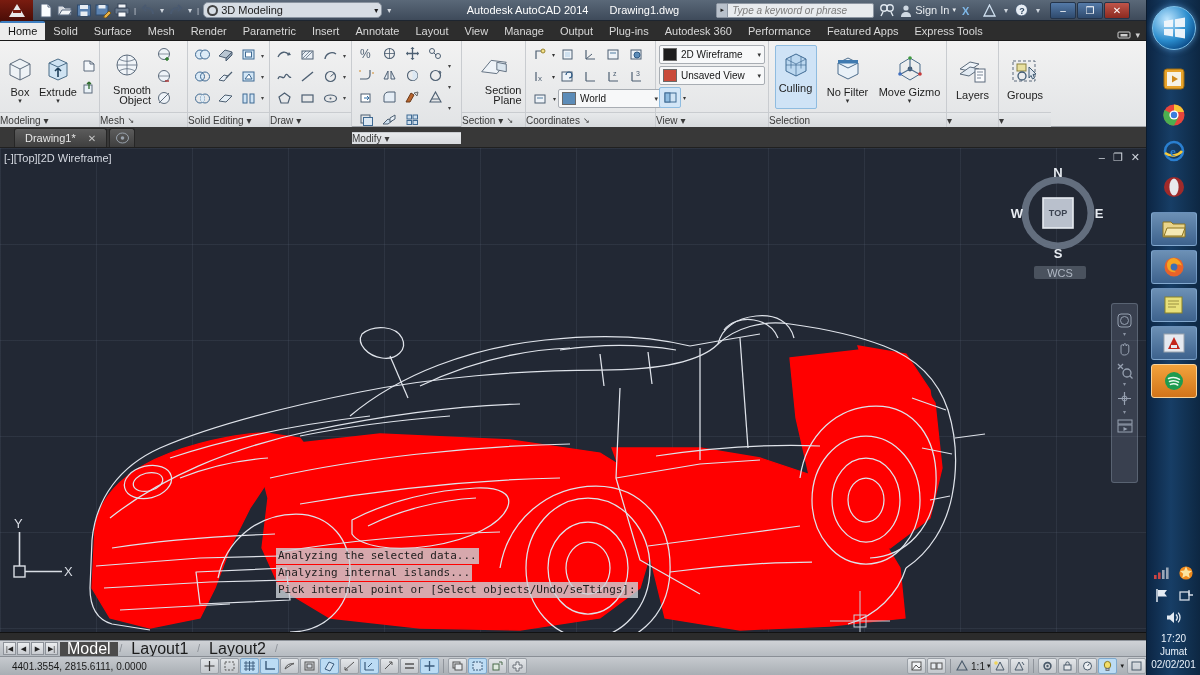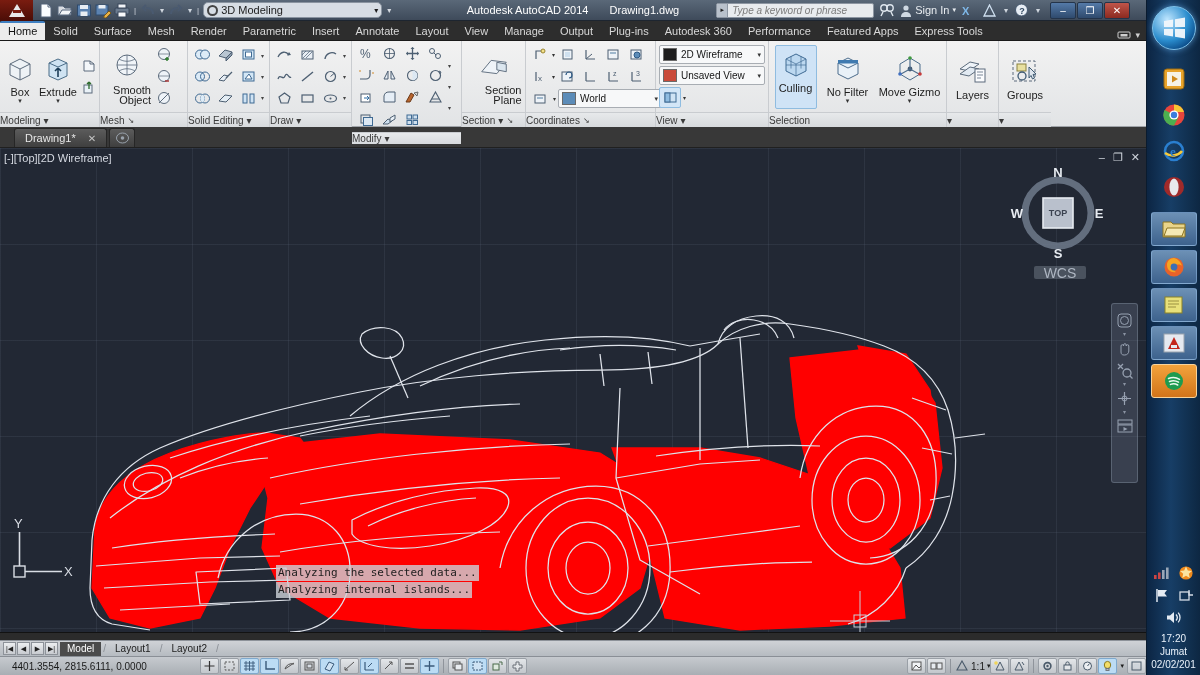--- a/index.html
+++ b/index.html
@@ -110,21 +110,21 @@
      background-size:96px 96px; }
   .vplabel { position:absolute; left:4px; top:4px; font-size:11px; color:#d6dae2;
      font-family:"Liberation Sans", sans-serif; }
   .vpbtns { position:absolute; right:6px; top:3px; display:flex; gap:8px;
      font-size:11px; color:#cfd4dc; }
   .car { position:absolute; left:0; top:0; }
   .ucs { position:absolute; left:12px; bottom:52px; width:70px; height:62px; }
   .viewcube { position:absolute; right:38px; top:15px; width:100px; height:100px; }
   .wcsbtn { position:absolute; right:60px; top:118px; width:52px;height:13px;
      background:rgba(150,160,175,.35); border-radius:2px; color:#aeb6c2;
-     font-size:14px; display:flex;align-items:center;justify-content:center; }
+     font-size:11px; display:flex;align-items:center;justify-content:center; }
   .navbar { position:absolute; right:8px; top:155px; width:27px; height:180px;
      background:rgba(112,124,142,.30); border:1px solid rgba(150,162,180,.35);
      border-radius:3px; display:flex; flex-direction:column; align-items:center;
      gap:2px; padding-top:6px; }
   .navbar .ni { width:20px;height:20px;display:flex;align-items:center;justify-content:center;
      color:#9aa4b4; }
   .navbar .nd { font-size:6px; color:#8a93a2; line-height:4px; }
   .crosshair { position:absolute; left:830px; top:443px; width:60px;height:60px; }
   .cmdhist { position:absolute; left:276px; bottom:33px; font-family:"DejaVu Sans Mono", monospace;
      font-size:11px; line-height:16px; color:#1d1d1d; }
@@ -145,21 +145,21 @@
   .cmd-in .up { margin-left:auto; font-size:8px; color:#3a3a3a; }
   .cmd-left { position:absolute; left:218px; bottom:9px; font-size:9px; color:#b9bec6;}
 
   
   .layoutbar { position:absolute; left:0; bottom:19px; width:1146px; height:16px;
      background:linear-gradient(#cfd2d6,#b6bbc1); border-top:1px solid #8d9299;
      display:flex; align-items:center; gap:2px; padding-left:3px; }
   .navarrows{display:flex;gap:1px;}
   .navarrows span{width:13px;height:13px;background:linear-gradient(#eceef0,#c8cbd0);
      border:1px solid #8d9299;font-size:7px;display:flex;align-items:center;justify-content:center;color:#222;}
-  .ltab{font-size:10px;color:#1c1c1c;padding:0 7px;height:14px;display:flex;align-items:center;}
+  .ltab{font-size:16px;color:#1c1c1c;padding:0 7px;height:14px;display:flex;align-items:center;}
   .ltab.on{background:#4b4b4b;color:#fff;}
   .lsl{color:#8a8f96;font-size:10px;}
 
   
   .statusbar { position:absolute; left:0; bottom:0; width:1146px; height:19px;
      background:linear-gradient(#c6cacf,#a9aeb4); border-top:1px solid #8a8f96;
      display:flex; align-items:center; font-size:10px; color:#1a1a1a; }
   .coords { width:200px; padding-left:12px; }
   .stgrp { display:flex; align-items:center; gap:1px; }
   .sbtn { width:19px;height:16px; background:linear-gradient(#e3e6e9,#c3c7cc);
@@ -1045,20 +1045,21 @@
       </div>
 
       <svg class="crosshair" viewBox="0 0 60 60">
         <path d="M0 30h60M30 0v60" stroke="#c9ced8" stroke-width="1"></path>
         <rect x="24" y="24" width="12" height="12" fill="none" stroke="#c9ced8"></rect>
       </svg>
 
       <div class="cmdhist">
         <div>Analyzing the selected data...</div><br>
         <div>Analyzing internal islands...</div><br>
+        <div>Pick internal point or [Select objects/Undo/seTtings]:</div>
       </div>
     </div>
 
     <div class="cmd-left">◀</div>
     <div class="cmdline">
       <span class="cbox">✕</span>
       <span class="mag">
         <svg width="12" height="12" viewBox="0 0 12 12">
             <circle cx="5" cy="5" r="3.4" fill="none" stroke="#333" stroke-width="1.2"></circle>
             <path d="M7.6 7.6L11 11" stroke="#333" stroke-width="1.3"></path>

